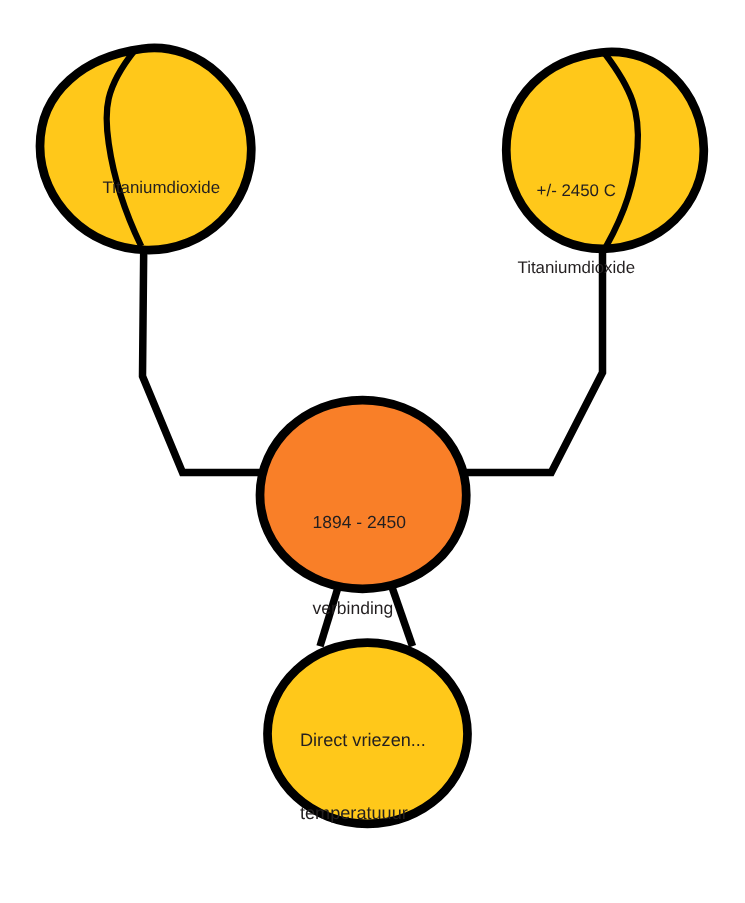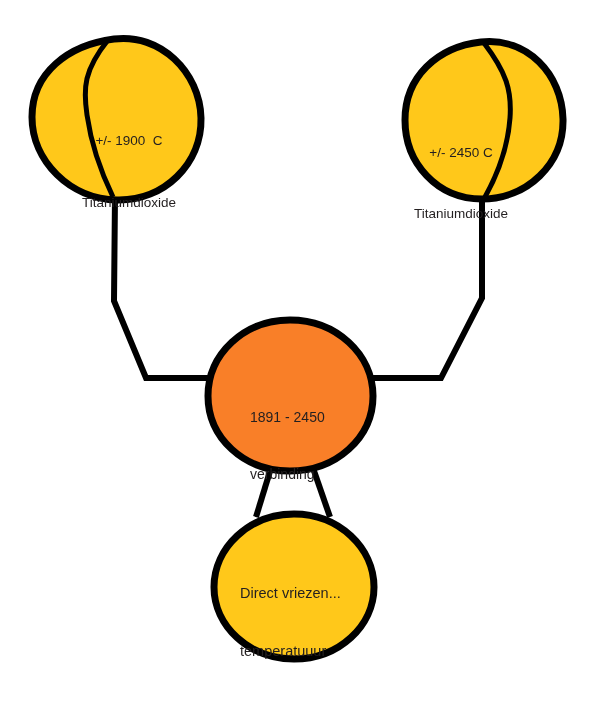--- a/index.html
+++ b/index.html
@@ -50,21 +50,21 @@
     font-size: 13.5px;
     text-align: center;
   }
   .label-right .line2 { margin-top: 8px; }
   .label-center {
     left: 250px;
     top: 371px;
     font-size: 14px;
     text-align: left;
   }
-  .label-center .line2 { margin-top: 2px; }
+  .label-center .line2 { margin-top: 14px; }
   .label-bottom {
     left: 240px;
     top: 546px;
     font-size: 14.5px;
     text-align: left;
   }
 </style>
 </head>
 <body>
 
@@ -116,31 +116,30 @@
     <g>
       <path d="M 294,514
                C 339,514 374,548 374,587
                C 374,626 339,659 294,659
                C 249,659 214,626 214,587
                C 214,548 249,514 294,514 Z" fill="#FFC81A" stroke="#000000" stroke-width="7"></path>
     </g>
   </svg>
 
   <div class="node-label label-left">
-    <div class="line1">+/- 1900  C</div>
     <div class="line2">Titaniumdioxide</div>
   </div>
 
   <div class="node-label label-right">
     <div class="line1">+/- 2450 C</div>
     <div class="line2">Titaniumdioxide</div>
   </div>
 
   <div class="node-label label-center">
-    <div class="line1">1891 - 2450</div>
+    <div class="line1">1894 - 2450</div>
     <div class="line2">verbinding</div>
   </div>
 
   <div class="node-label label-bottom">
     <div>Direct vriezen...</div>
     <div>temperatuuur</div>
     
     
   </div>
 

